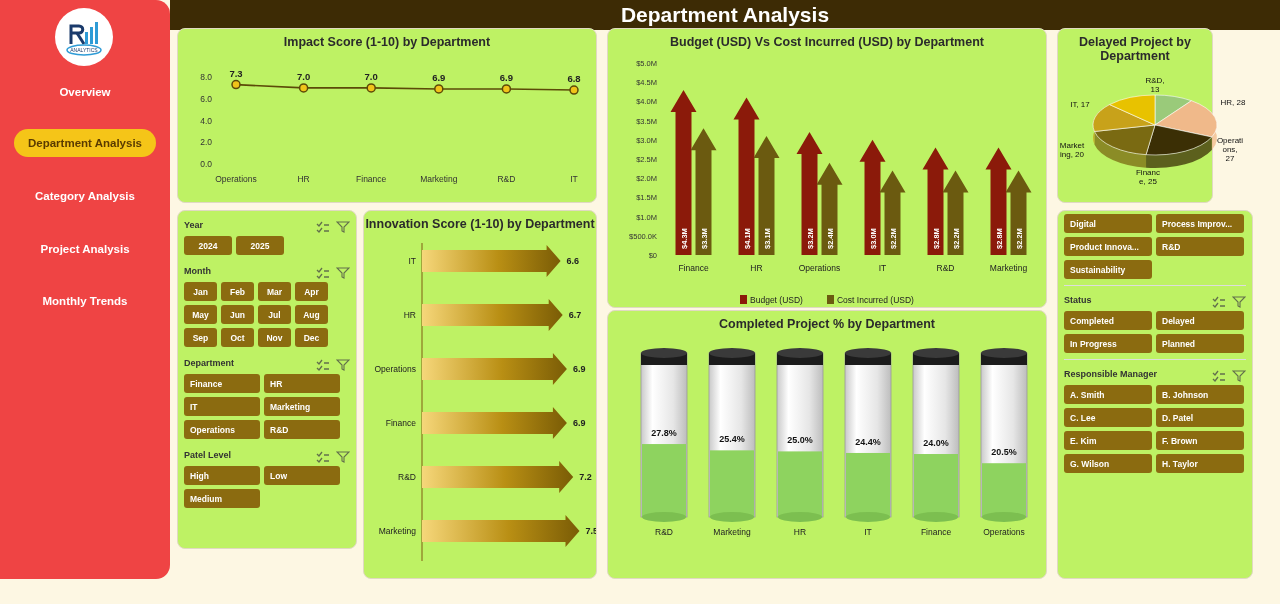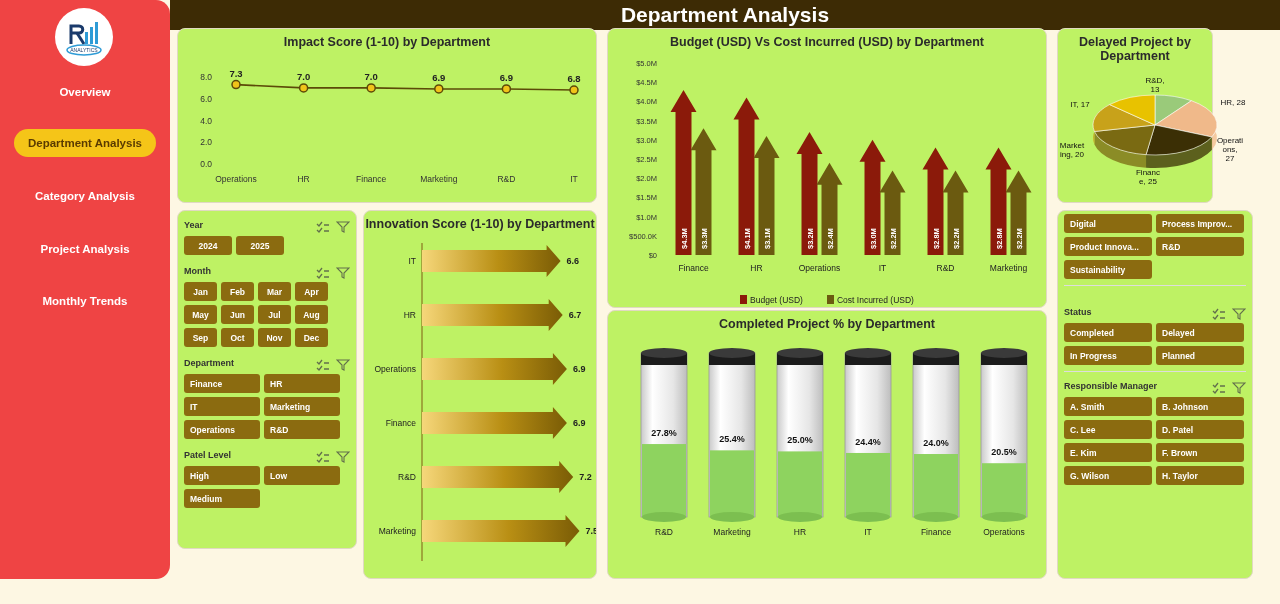--- a/index.html
+++ b/index.html
@@ -454,21 +454,21 @@
 <div class="panel" id="rfilters">
   <div class="chips" id="cat-chips">
       <div class="chip rw2">Digital</div>
       <div class="chip rw2">Process Improv...</div>
       <div class="chip rw2">Product Innova...</div>
       <div class="chip rw2">R&amp;D</div>
       <div class="chip rw2">Sustainability</div>
     </div>
   <div class="divider"></div>
 
-  <div class="fg-head" style="margin-top:18px;">
+  <div class="fg-head" style="margin-top:6px;">
     <span class="fg-label">Status</span>
     <span class="fg-icons">
       <span class="ic"><svg width="14" height="12" viewBox="0 0 14 12">
             <path d="M1 3l2 2 3-4" stroke="#444" fill="none" stroke-width="1.3"></path>
             <path d="M1 9l2 2 3-4" stroke="#444" fill="none" stroke-width="1.3"></path>
             <path d="M8 4h5M8 10h5" stroke="#444" stroke-width="1.3"></path>
           </svg></span>
       <span class="ic"><svg width="14" height="12" viewBox="0 0 14 12">
             <path d="M1 1h12l-5 5v5l-2-1V6z" fill="none" stroke="#444" stroke-width="1.1"></path>
           </svg></span>

